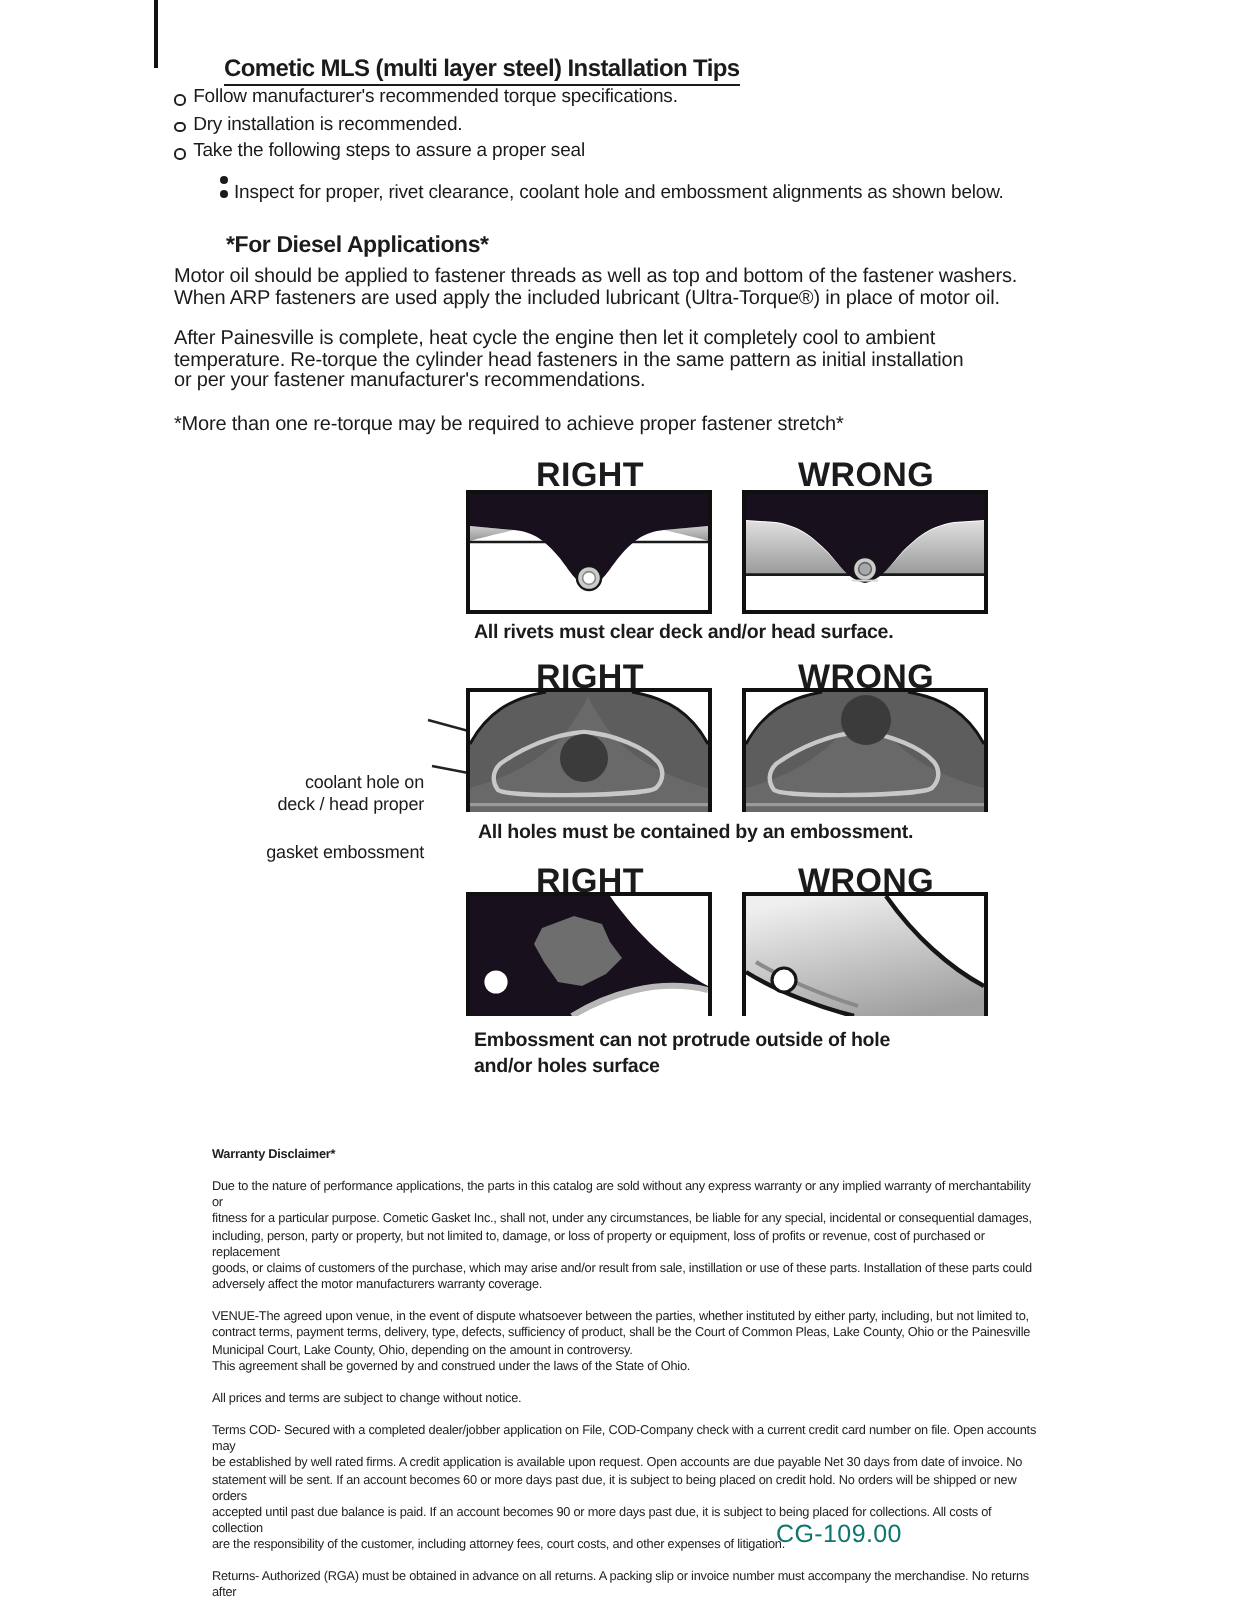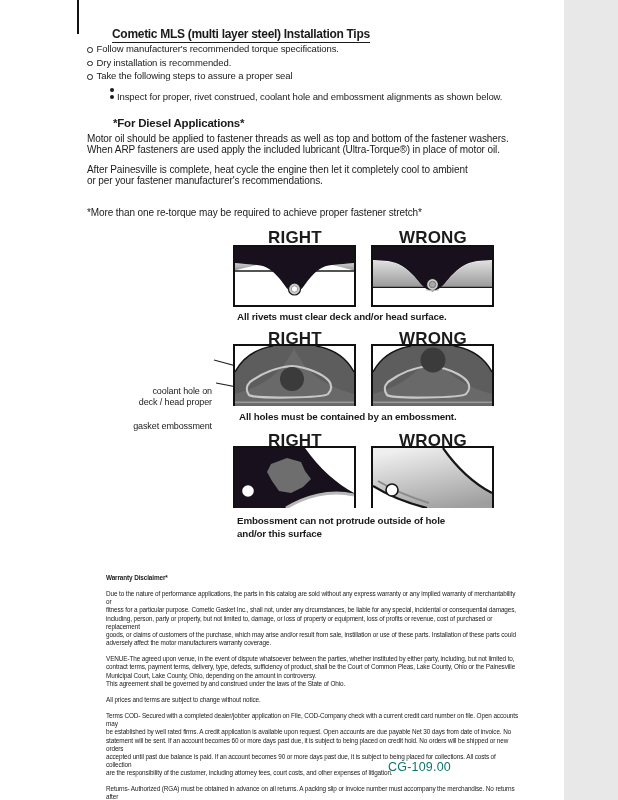--- a/index.html
+++ b/index.html
@@ -1,16 +1,16 @@
 <!DOCTYPE html>
 <html><head>
 <meta charset="utf-8">
 <style>
   html,body{margin:0;padding:0;background:#e8e8e8;}
-  .page{position:relative;width:564px;height:800px;background:#ffffff;overflow:hidden;
+  .page{position:relative;width:618px;height:800px;background:#ffffff;overflow:hidden;
         font-family:"Liberation Sans","DejaVu Sans",sans-serif;color:#1b1b1b;}
   .abs{position:absolute;}
 
   .corner-tick{left:77px;top:0;width:2px;height:34px;background:#121212;}
 
   .doc-title{left:112px;top:27px;font-size:12px;font-weight:bold;letter-spacing:-0.3px;
              border-bottom:1.6px solid #1b1b1b;padding-bottom:1px;white-space:nowrap;}
 
   .tips{left:87px;top:44px;width:430px;font-size:9.5px;line-height:10.9px;letter-spacing:-0.1px;}
   .tip-row{display:flex;align-items:flex-start;margin-bottom:2.6px;white-space:nowrap;}
@@ -57,33 +57,34 @@
     </div>
     <div class="tip-row">
       <span class="marker-o"></span>
       <span>Take the following steps to assure a proper seal</span>
     </div>
     <div class="tip-row sub">
       <span class="marker-f"></span>
     </div>
     <div class="tip-row sub">
       <span class="marker-f"></span>
-      <span>Inspect for proper, rivet construed, coolant hole and embossment alignments as shown below.</span>
+      <span>Inspect for proper, rivet clearance, coolant hole and embossment alignments as shown below.</span>
     </div>
   </div>
 
   <div class="abs sec-heading" style="left:87px;top:117px;">*For Diesel Applications*</div>
 
   <div class="abs body-par" style="left:87px;top:134px;">
       <div>Motor oil should be applied to fastener threads as well as top and bottom of the fastener washers.</div>
       <div>When ARP fasteners are used apply the included lubricant (Ultra-Torque®) in place of motor oil.</div>
     </div>
 
   <div class="abs body-par" style="left:87px;top:165px;">
       <div>After Painesville is complete, heat cycle the engine then let it completely cool to ambient</div>
+      <div>temperature. Re-torque the cylinder head fasteners in the same pattern as initial installation</div>
       <div>or per your fastener manufacturer's recommendations.</div>
     </div>
 
   <div class="abs body-par" style="left:87px;top:208px;">*More than one re-torque may be required to achieve proper fastener stretch*</div>
 
   <div class="abs fig-label" style="left:233px;top:228px;">RIGHT</div>
   <div class="abs fig-label" style="left:371px;top:228px;">WRONG</div>
 
   <div class="abs diagram-box" style="left:233px;top:245px;">
     <svg width="119" height="58" viewBox="0 0 119 58">
@@ -193,21 +194,21 @@
       <path d="M0,0 H70 C84,20 102,36 119,45 L119,60 H54 C38,56 16,48 0,38 Z" fill="url(#g3)"></path>
       <path d="M70,0 C84,20 102,36 119,45" stroke="#161616" stroke-width="2.2" fill="none"></path>
       <path d="M0,38 C16,48 38,56 54,60" stroke="#161616" stroke-width="2.2" fill="none"></path>
       <path d="M5,33 C20,42 40,50 56,55" stroke="#8a8a8a" stroke-width="2" fill="none"></path>
       <circle cx="19" cy="42" r="6" fill="#ffffff" stroke="#161616" stroke-width="1.6"></circle>
     </svg>
   </div>
 
   <div class="abs fig-caption" style="left:237px;top:515px;">
       <div>Embossment can not protrude outside of hole</div>
-      <div>and/or this surface</div>
+      <div>and/or holes surface</div>
     </div>
 
   <div class="abs legal">
     <div class="lg-head">Warranty Disclaimer*</div>
     <div class="lg-block">
         <div>Due to the nature of performance applications, the parts in this catalog are sold without any express warranty or any implied warranty of merchantability or</div>
         <div>fitness for a particular purpose.  Cometic Gasket Inc., shall not, under any circumstances, be liable for any special, incidental or consequential damages,</div>
         <div>including, person, party or property, but not limited to, damage, or loss of property or equipment, loss of profits or revenue, cost of purchased or replacement</div>
         <div>goods, or claims of customers of the purchase, which may arise and/or result from sale, instillation or use of these parts.  Installation of these parts could</div>
         <div>adversely affect the motor manufacturers warranty coverage.</div>

